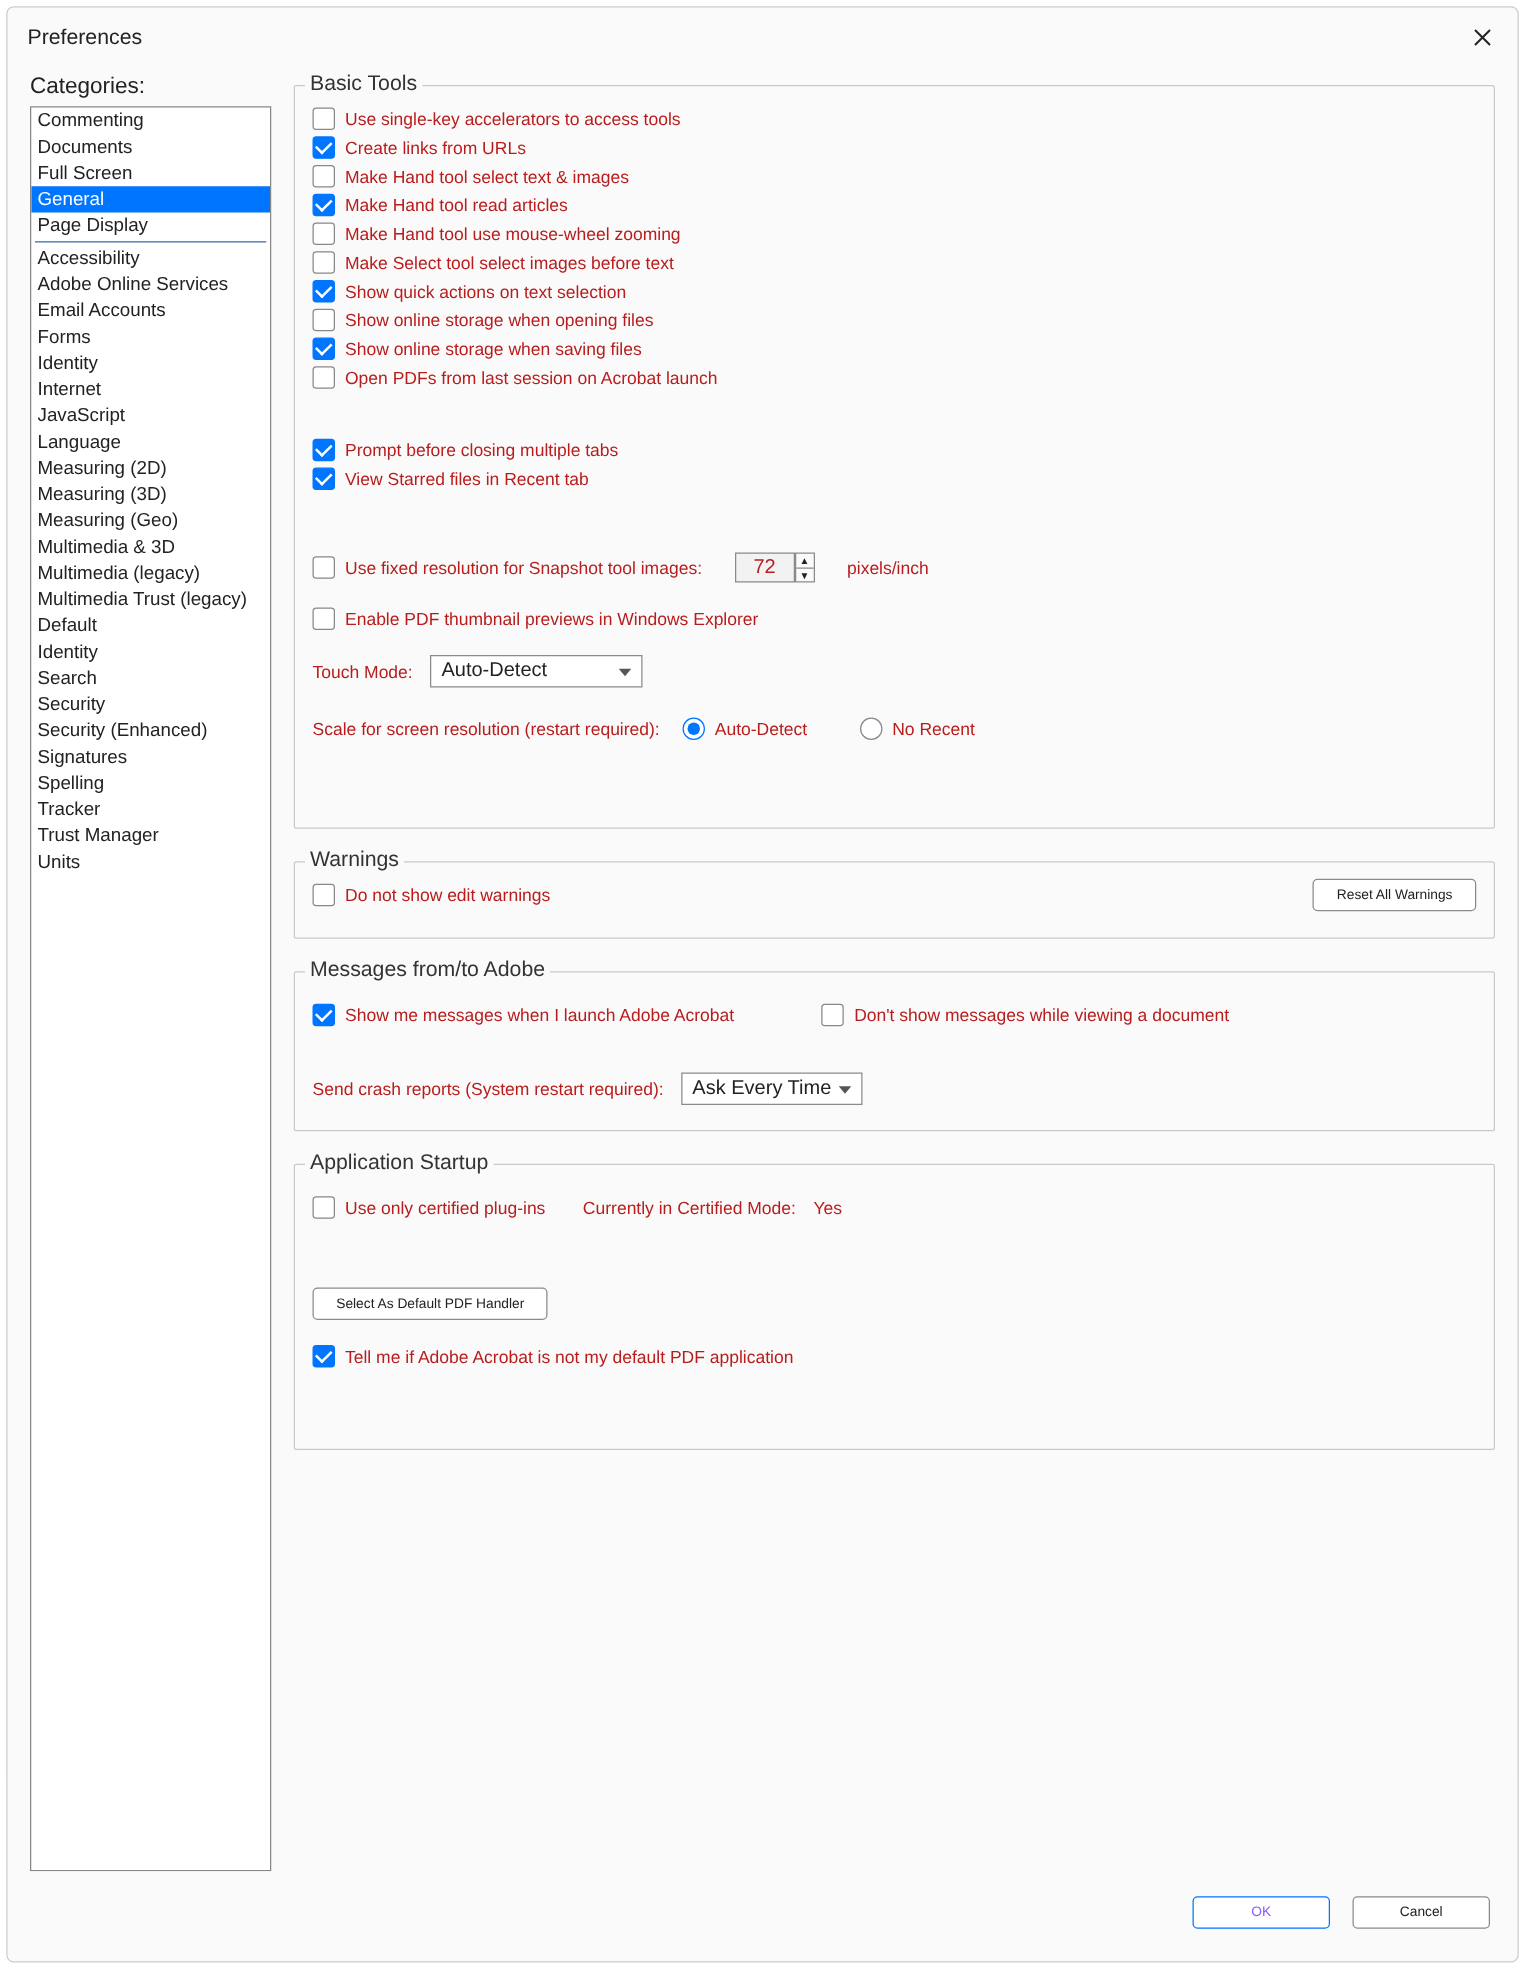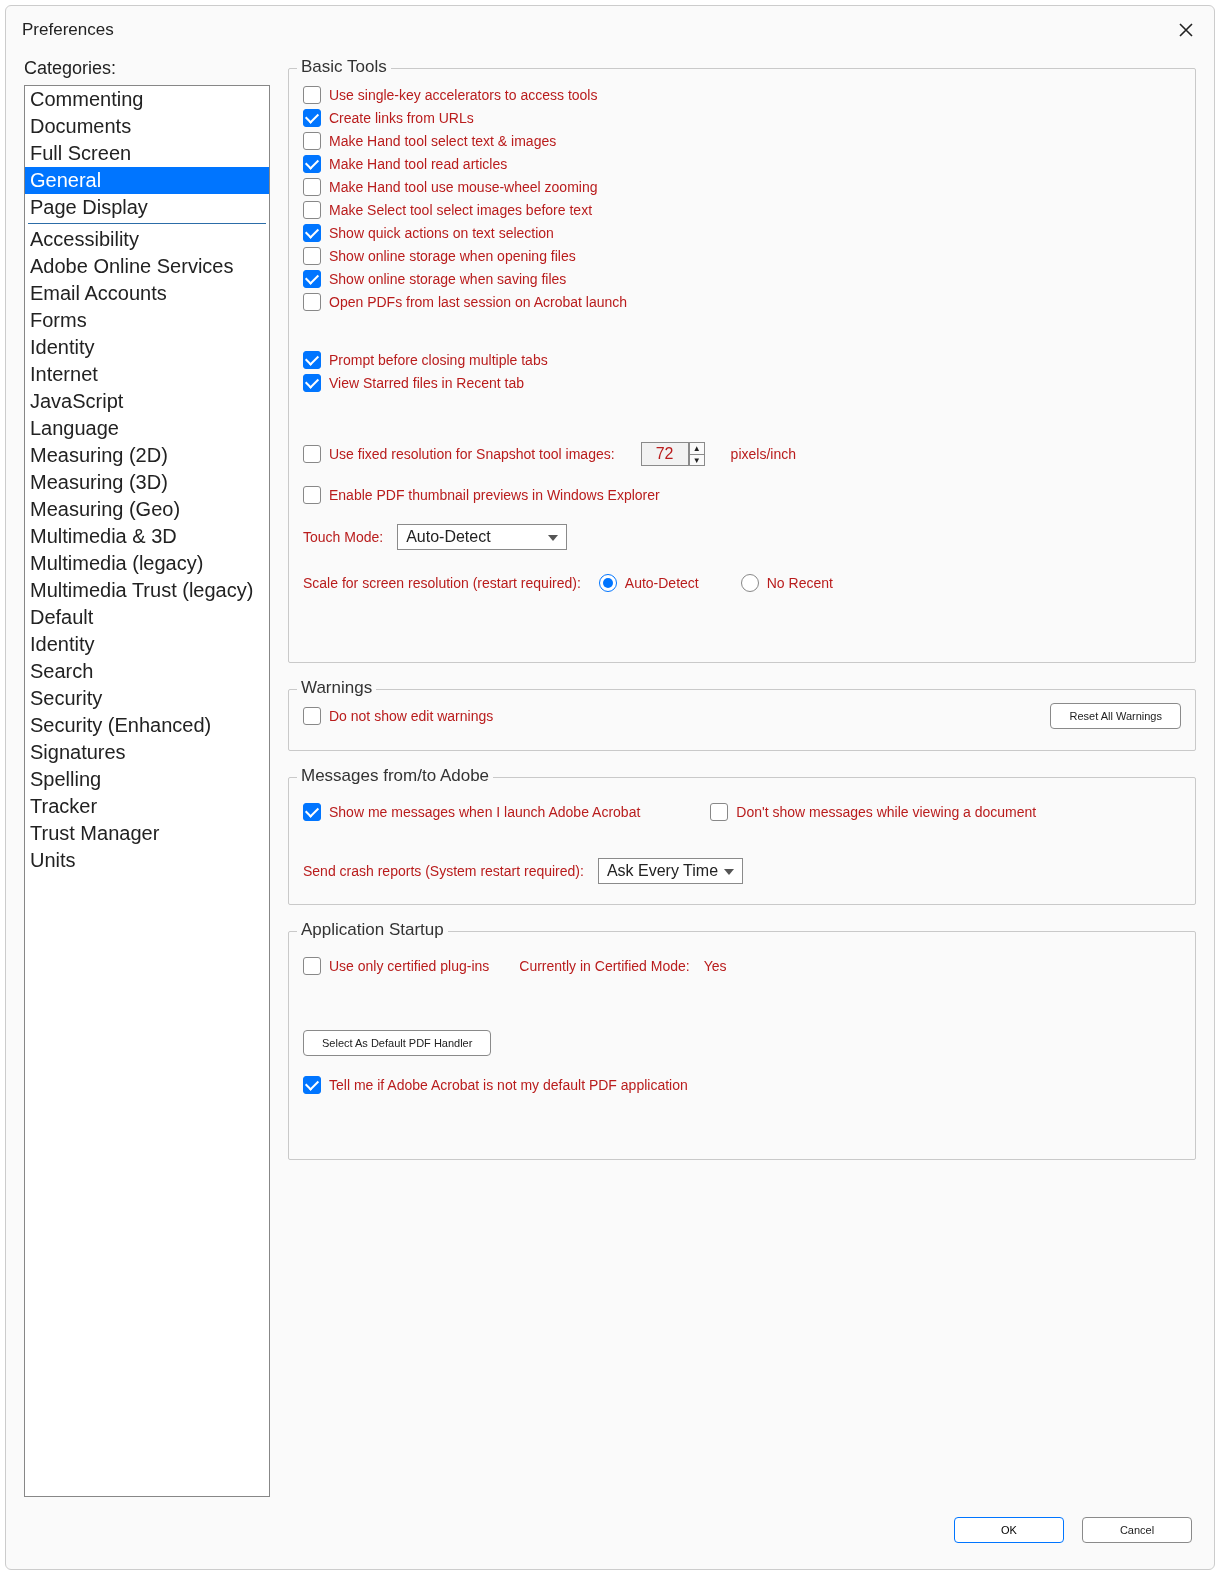--- a/index.html
+++ b/index.html
@@ -3,45 +3,45 @@
 <meta charset="utf-8">
 <style>
   * { box-sizing: border-box; font-family: "Segoe UI", Arial, sans-serif; }
   body { margin:0; background:#fff; width:1220px; height:1575px; overflow:hidden; display:flex; flex-direction:column;}
   .wrap { margin:5px; border:1px solid #ccc; border-radius:6px; background:#fafafa; width:1210px; height:1565px; position:relative; display:flex; flex-direction:column;}
   .titlebar { display:flex; align-items:center; justify-content:space-between; padding:12px 16px 6px 16px; }
   .title { font-size:17px; color:#222; }
   .close { width:24px; height:24px; display:flex; align-items:center; justify-content:center; cursor:default;}
   .close svg { stroke:#222; }
   .body { display:flex; flex:1; padding:10px 18px 0 18px; gap:18px; overflow:hidden; }
-  .sidebar { width:246px; display:flex; flex-direction:column; }
+  .sidebar { width:193px; display:flex; flex-direction:column; }
   .cat-label { font-size:18px; color:#222; margin-bottom:6px; }
   .listbox { flex:1; border:1px solid #878787; background:#fff; overflow-y:hidden; }
-  .listbox .item { padding:2px 5px; font-size:20px; color:#222; cursor:default; white-space:nowrap;}
+  .listbox .item { padding:2px 5px; font-size:15px; color:#222; cursor:default; white-space:nowrap;}
   .listbox .item.selected { background:#0075ff; color:#fff; }
   .listbox .sep { height:0; border-top:1px solid #2c6da8; margin:2px 3px; }
   .main { flex:1; display:flex; flex-direction:column; gap:16px; }
   .group { border:1px solid #c9c9c9; border-radius:2px; padding:12px 14px 20px 14px; position:relative; margin-top:10px;}
   .group .legend { position:absolute; top:-12px; left:8px; background:#fafafa; padding:0 4px; font-size:17px; color:#333; }
   .row { display:flex; align-items:center; gap:8px; font-size:17px; color:#222; }
   .row.cb { margin:5px 0; }
   .cbx { width:18px; height:18px; border:1px solid #888; border-radius:3px; background:#fff; display:inline-flex; align-items:center; justify-content:center; flex-shrink:0;}
   .cbx.checked { background:#0075ff; border-color:#0075ff; }
   .cbx.checked::after { content:""; width:10px; height:6px; border-left:2px solid #fff; border-bottom:2px solid #fff; transform:rotate(-45deg) translate(1px,-1px); }
   .radio { width:18px; height:18px; border:1px solid #888; border-radius:50%; background:#fff; display:inline-flex; align-items:center; justify-content:center; flex-shrink:0;}
   .radio.checked { border-color:#0075ff; }
   .radio.checked::after { content:""; width:10px; height:10px; border-radius:50%; background:#0075ff; }
   .numbox { width:48px; height:24px; border:1px solid #8a8a8a; background:#f2f2f2; color:#b91c1c; text-align:center; font-size:16px; }
   .spin { display:flex; flex-direction:column; border:1px solid #8a8a8a; height:24px; }
   .spin span{ font-size:8px; line-height:11px; width:14px; text-align:center; border-bottom:1px solid #8a8a8a;}
   .spin span:last-child{border-bottom:none;}
   .select { border:1px solid #8a8a8a; background:#fff; height:26px; padding:0 24px 0 8px; font-size:16px; position:relative; display:inline-flex; align-items:center; min-width:140px;}
   .select::after{content:""; position:absolute; right:8px; top:10px; border-left:5px solid transparent; border-right:5px solid transparent; border-top:6px solid #555;}
   .btn { border:1px solid #8a8a8a; background:#fff; border-radius:4px; padding:6px 18px; font-size:11px; color:#222; cursor:default;}
-  .btn.primary { border:1.5px solid #0075ff; color:#000000; }
+  .btn.primary { border:1.5px solid #0075ff; color:#8b5cf6; }
   .footer { display:flex; justify-content:flex-end; gap:18px; padding:20px 22px 26px 0; }
   .footer .btn { width:110px; text-align:center; }
   .label { font-size:14px; color:#b91c1c; }
   .warnrow{display:flex; align-items:center; justify-content:space-between;}
   .msgs-row{display:flex; align-items:center; gap:70px;}
   .startup-row{display:flex; align-items:center; gap:30px;}
 </style>
 </head>
 <body>
 

